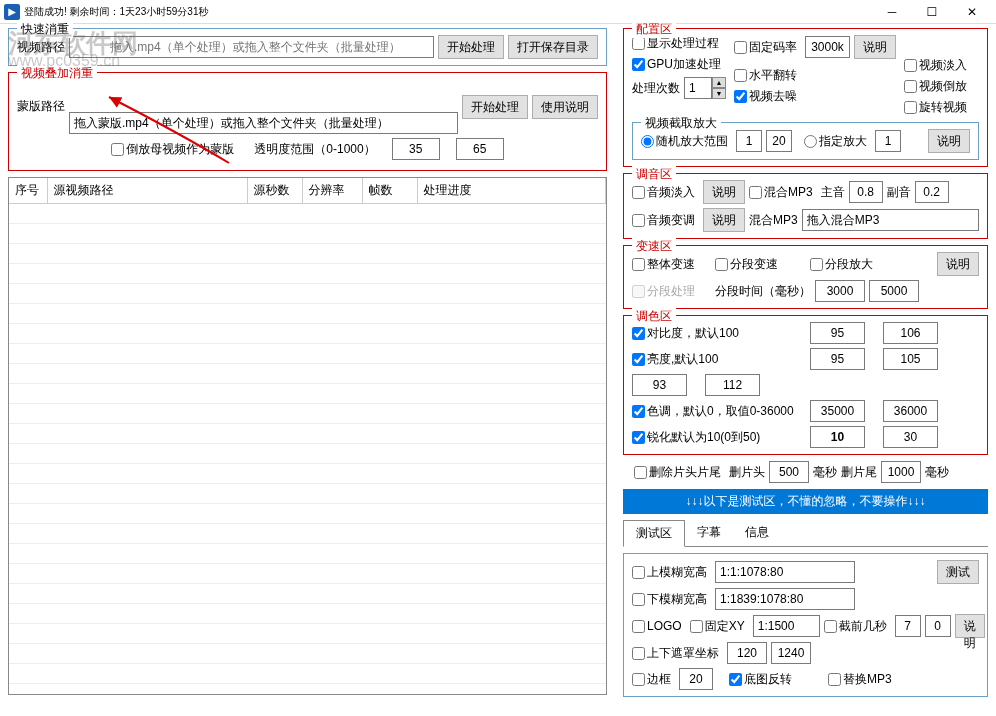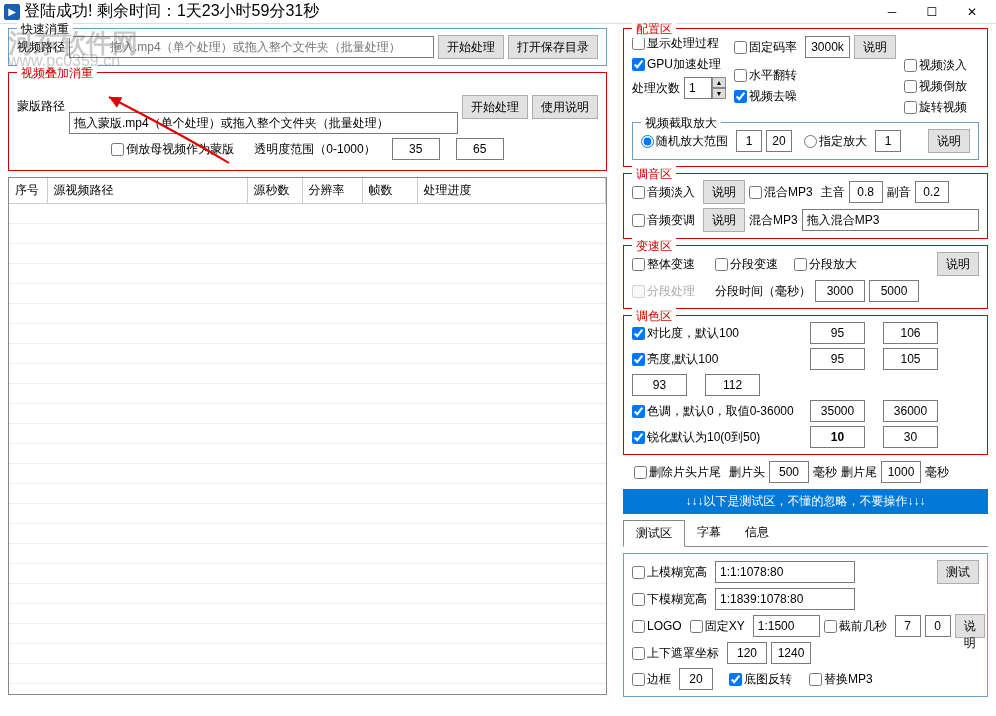--- a/index.html
+++ b/index.html
@@ -1,19 +1,19 @@
 <!DOCTYPE html>
 <html><head>
 <meta charset="utf-8">
 <style>
 * { box-sizing: border-box; margin: 0; padding: 0; }
 body { font-family: "Microsoft YaHei", SimSun, sans-serif; font-size: 12px; background: #fff; width: 996px; height: 716px; position: relative; overflow: hidden; }
 .titlebar { height: 24px; display: flex; align-items: center; padding: 0 4px; border-bottom: 1px solid #ddd; }
 .titlebar-icon { width: 16px; height: 16px; background: #1a5fb4; border-radius: 2px; margin-right: 4px; display: flex; align-items: center; justify-content: center; color: #fff; font-size: 10px; }
-.titlebar-title { flex: 1; font-size: 16px; }
+.titlebar-title { flex: 1; font-size: 10px; }
 .win-controls { display: flex; gap: 0; }
 .win-btn { width: 40px; height: 24px; display: flex; align-items: center; justify-content: center; font-size: 12px; cursor: pointer; }
 .main { display: flex; height: 692px; }
 .left-panel { width: 615px; padding: 4px 8px; }
 .right-panel { width: 381px; padding: 4px 8px; }
 .fieldset { border: 1px solid #6b9fc4; margin-bottom: 6px; padding: 6px 8px; position: relative; }
 .fieldset.red { border-color: #c00; }
 .legend { position: absolute; top: -8px; left: 8px; background: #fff; padding: 0 4px; font-size: 12px; }
 .legend.red { color: #c00; }
 .row { display: flex; align-items: center; gap: 4px; margin-bottom: 4px; }
@@ -416,21 +416,21 @@
       <div class="legend red">变速区</div>
       <div class="row">
         <label class="cb-group">
             <input type="checkbox" style="">
             <span>整体变速</span>
           </label>
         <label class="cb-group" style="margin-left:12px">
             <input type="checkbox" style="">
             <span>分段变速</span>
           </label>
-        <label class="cb-group" style="margin-left:8px">
+        <label class="cb-group" style="margin-left:24px">
             <input type="checkbox" style="">
             <span>分段放大</span>
           </label>
         <button style="margin-left:auto">说明</button>
       </div>
       <div class="row">
         <label class="cb-group" style="color:#aaa">
             <input type="checkbox" disabled="" style="">
             <span>分段处理</span>
           </label>
@@ -546,21 +546,21 @@
       <div class="row">
         <label class="cb-group">
             <input type="checkbox" style="">
             <span>边框</span>
           </label>
         <input type="text" class="num" style="width: 34px;" value="20">
         <label class="cb-group" style="margin-left:12px">
             <input type="checkbox" checked="" style="">
             <span>底图反转</span>
           </label>
-        <label class="cb-group" style="margin-left:9px">
+        <label class="cb-group" style="margin-left:28px">
             <input type="checkbox" style="">
             <span>替换MP3</span>
           </label>
       </div>
     </div>
 
   </div>
 </div>
 
 </body></html>

